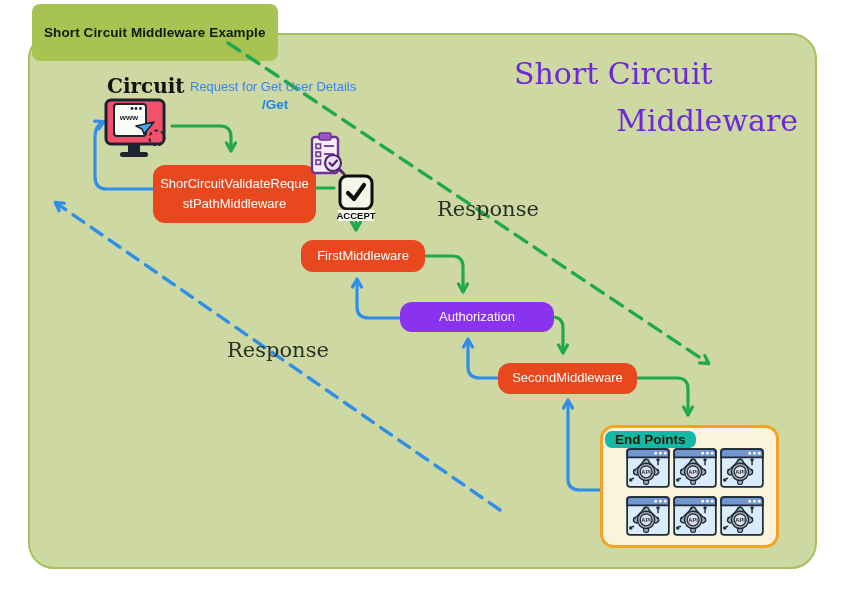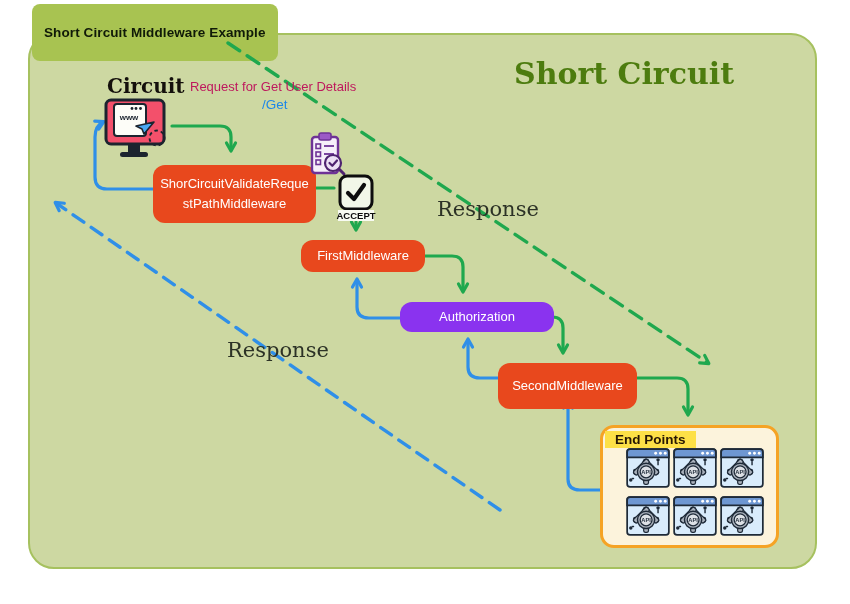--- a/index.html
+++ b/index.html
@@ -6,46 +6,46 @@
   body{width:850px;height:604px;position:relative;overflow:hidden;
        font-family:"Liberation Sans",sans-serif;}
   .abs{position:absolute;}
 
   .badge{left:32px;top:4px;background:#a8c351;color:#101a08;border-radius:8px;
          padding:21px 12px;font-size:13.5px;font-weight:600;letter-spacing:.1px;}
 
   .board{left:28px;top:33px;width:789px;height:536px;background:#cdd8a2;
          border:2.5px solid #a6c15f;border-radius:26px;box-sizing:border-box;}
 
-  .title{left:500px;top:50px;width:300px;color:#4d7c0f;
-         font-family:"DejaVu Serif","Liberation Serif",serif;font-size:30px;line-height:47px;font-weight:bold;}
+  .title{left:500px;top:50px;width:300px;color:#6d28d9;
+         font-family:"DejaVu Serif","Liberation Serif",serif;font-size:30px;line-height:47px;}
   .title .l1{text-align:left;padding-left:14px;}
   .title .l2{text-align:right;padding-right:2px;}
 
   .client-label{left:107px;top:74px;font-family:"DejaVu Serif","Liberation Serif",serif;
                 font-weight:bold;font-size:20px;color:#14100c;}
-  .req-text{left:190px;top:79px;font-size:13px;color:#be185d;}
-  .req-path{left:262px;top:97px;font-size:13.5px;font-weight:normal;color:#1d87e8;}
+  .req-text{left:190px;top:79px;font-size:13px;color:#3b82f6;}
+  .req-path{left:262px;top:97px;font-size:13.5px;font-weight:bold;color:#1d87e8;}
 
   .flow-label{font-family:"DejaVu Serif","Liberation Serif",serif;font-size:21px;color:#2c3226;}
   .lbl-request{left:437px;top:197px;}
   .lbl-response{left:227px;top:338px;text-align:right;}
 
   .mw-box{background:#e8481d;color:#ffffff;border-radius:12px;display:flex;
           flex-direction:column;align-items:center;justify-content:center;
           text-align:center;font-size:13px;line-height:1.55;}
   .mw-validate{left:153px;top:165px;width:163px;height:58px;}
   .mw-first{left:301px;top:240px;width:124px;height:32px;}
   .mw-auth{left:400px;top:302px;width:154px;height:30px;background:#8a33ef;}
-  .mw-second{left:498px;top:363px;width:139px;height:46px;}
+  .mw-second{left:498px;top:363px;width:139px;height:31px;}
 
   .endpoints{left:600px;top:425px;width:179px;height:123px;background:#fcf3dc;
              border:3px solid #f5a325;border-radius:14px;box-sizing:border-box;}
-  .ep-label{position:absolute;left:2px;top:3px;background:#fde047;color:#261703;
-            border-radius:0;padding:1px 10px;font-size:13.5px;font-weight:bold;}
+  .ep-label{position:absolute;left:2px;top:3px;background:#14b8a6;color:#261703;
+            border-radius:7px;padding:1px 10px;font-size:13.5px;font-weight:bold;}
   .ep-grid{left:626px;top:447px;display:grid;grid-template-columns:repeat(3,44px);
            grid-auto-rows:43px;gap:5px 3px;}
 
   svg{display:block;}
   .overlay{left:0;top:0;pointer-events:none;}
 </style>
 </head>
 <body>
 
 <div class="abs board"></div>
@@ -74,20 +74,21 @@
   <path d="M637,378 H677 Q688,378 688,389 V414" fill="none" stroke="#1fa84e" stroke-width="3.2" stroke-linecap="round" marker-end="url(#ag)"></path>
 
   <path d="M153,189 H107 Q95,189 95,177 V137 Q95,126 103,122" fill="none" stroke="#2f8fe8" stroke-width="3.2" stroke-linecap="round" marker-end="url(#ab)"></path>
   <path d="M400,318 H369 Q357,318 357,307 V280" fill="none" stroke="#2f8fe8" stroke-width="3.2" stroke-linecap="round" marker-end="url(#ab)"></path>
   <path d="M498,378 H480 Q468,378 468,367 V340" fill="none" stroke="#2f8fe8" stroke-width="3.2" stroke-linecap="round" marker-end="url(#ab)"></path>
   <path d="M600,490 H580 Q568,490 568,479 V401" fill="none" stroke="#2f8fe8" stroke-width="3.2" stroke-linecap="round" marker-end="url(#ab)"></path>
 </svg>
 
 <div class="abs title">
   <div class="l1">Short Circuit</div>
+  <div class="l2">Middleware</div>
 </div>
 
 <div class="abs client-label">Circuit</div>
 <div class="abs" style="left:98px;top:96px;">
   <svg width="76" height="66" viewBox="0 0 76 66">
     <rect x="8" y="4" width="58" height="44" rx="5" fill="#f3506b" stroke="#1c242f" stroke-width="3"></rect>
     <rect x="30" y="48" width="12" height="8" fill="#1c242f"></rect>
     <rect x="22" y="56" width="28" height="5" rx="2.5" fill="#1c242f"></rect>
     <rect x="16" y="8" width="32" height="32" rx="3" fill="#fdfdf8" stroke="#1c242f" stroke-width="2"></rect>
     <circle cx="38" cy="12.5" r="1.4" fill="#1c242f"></circle>

